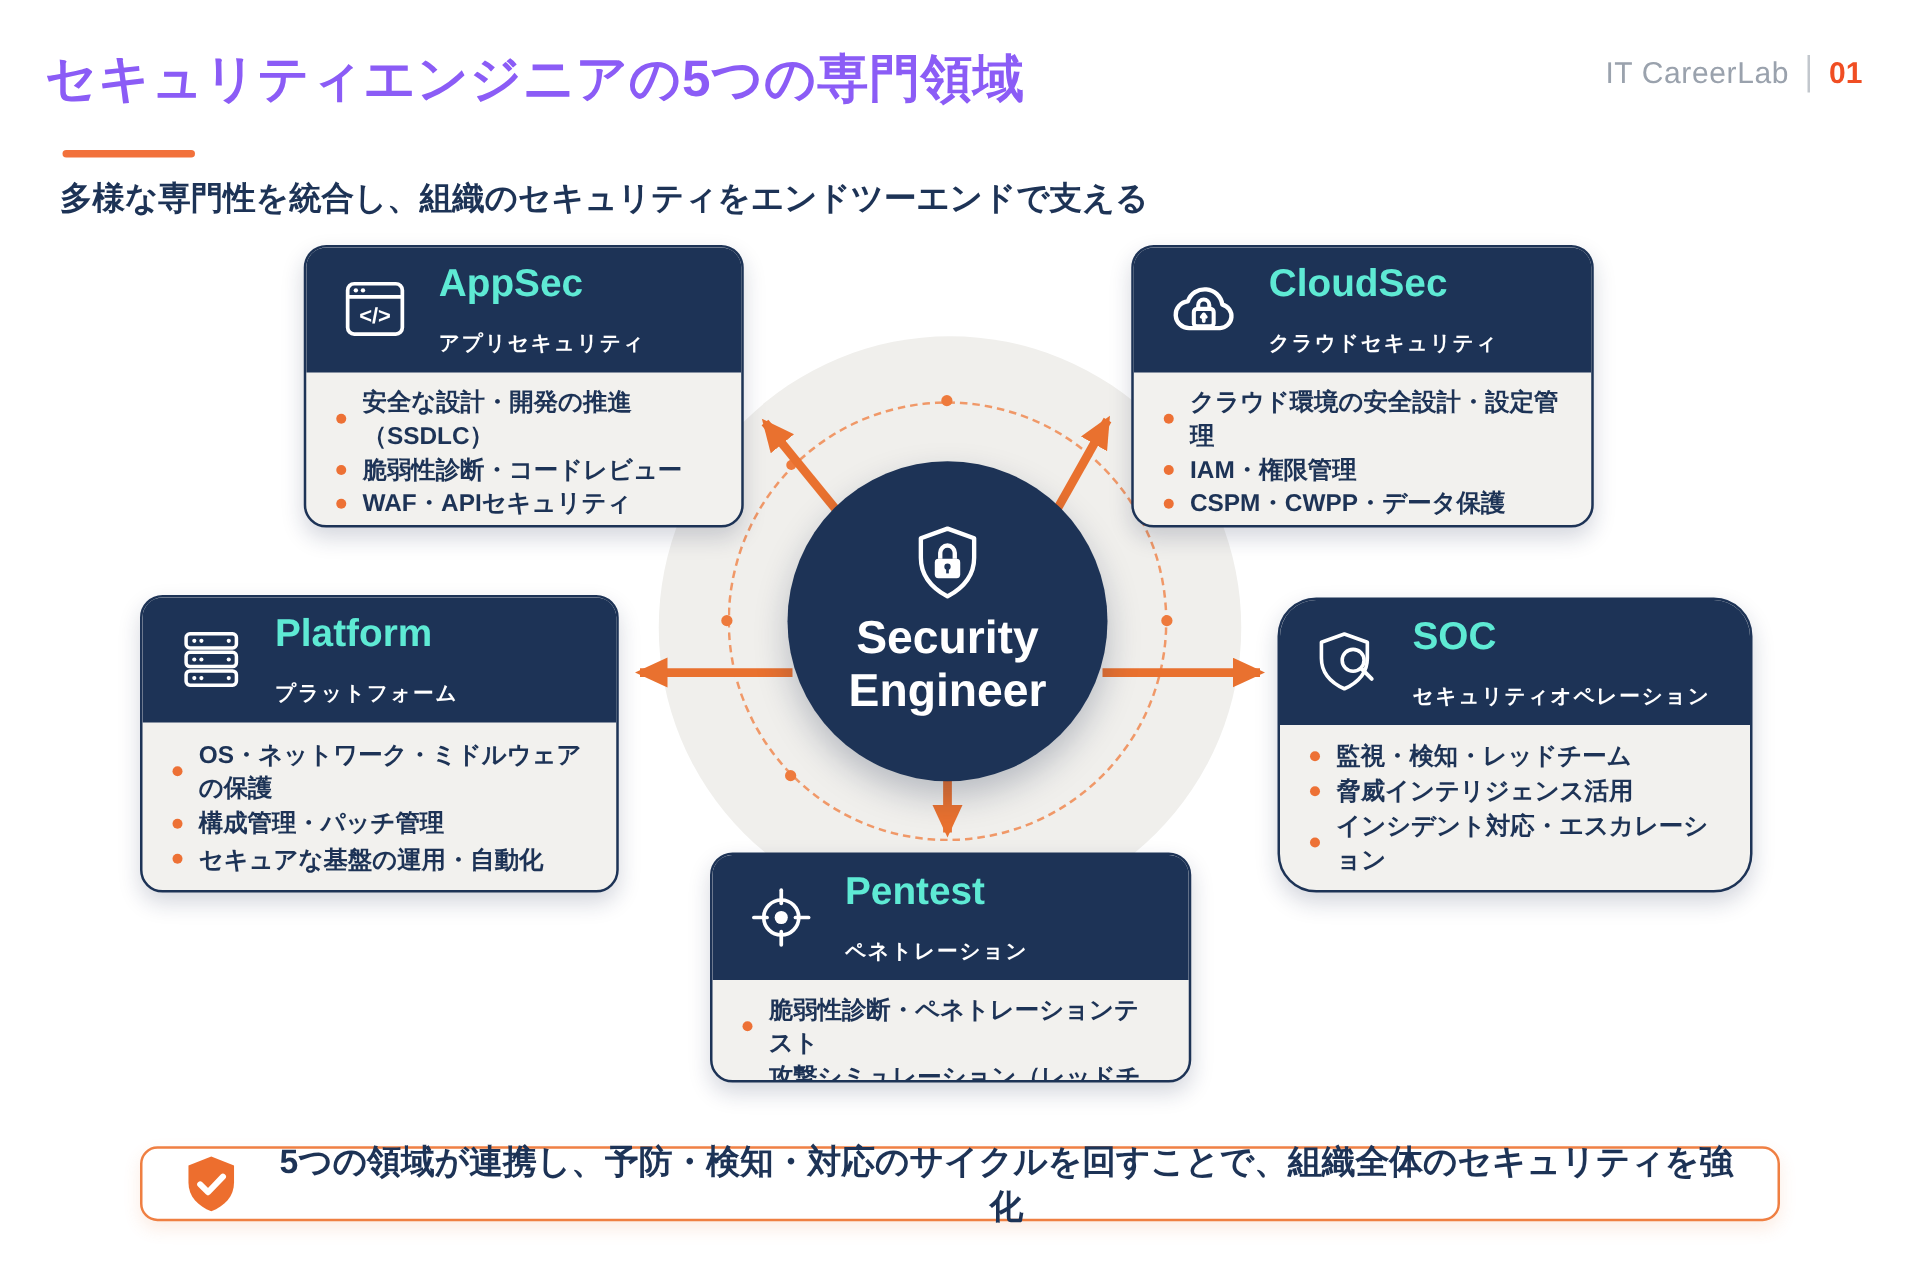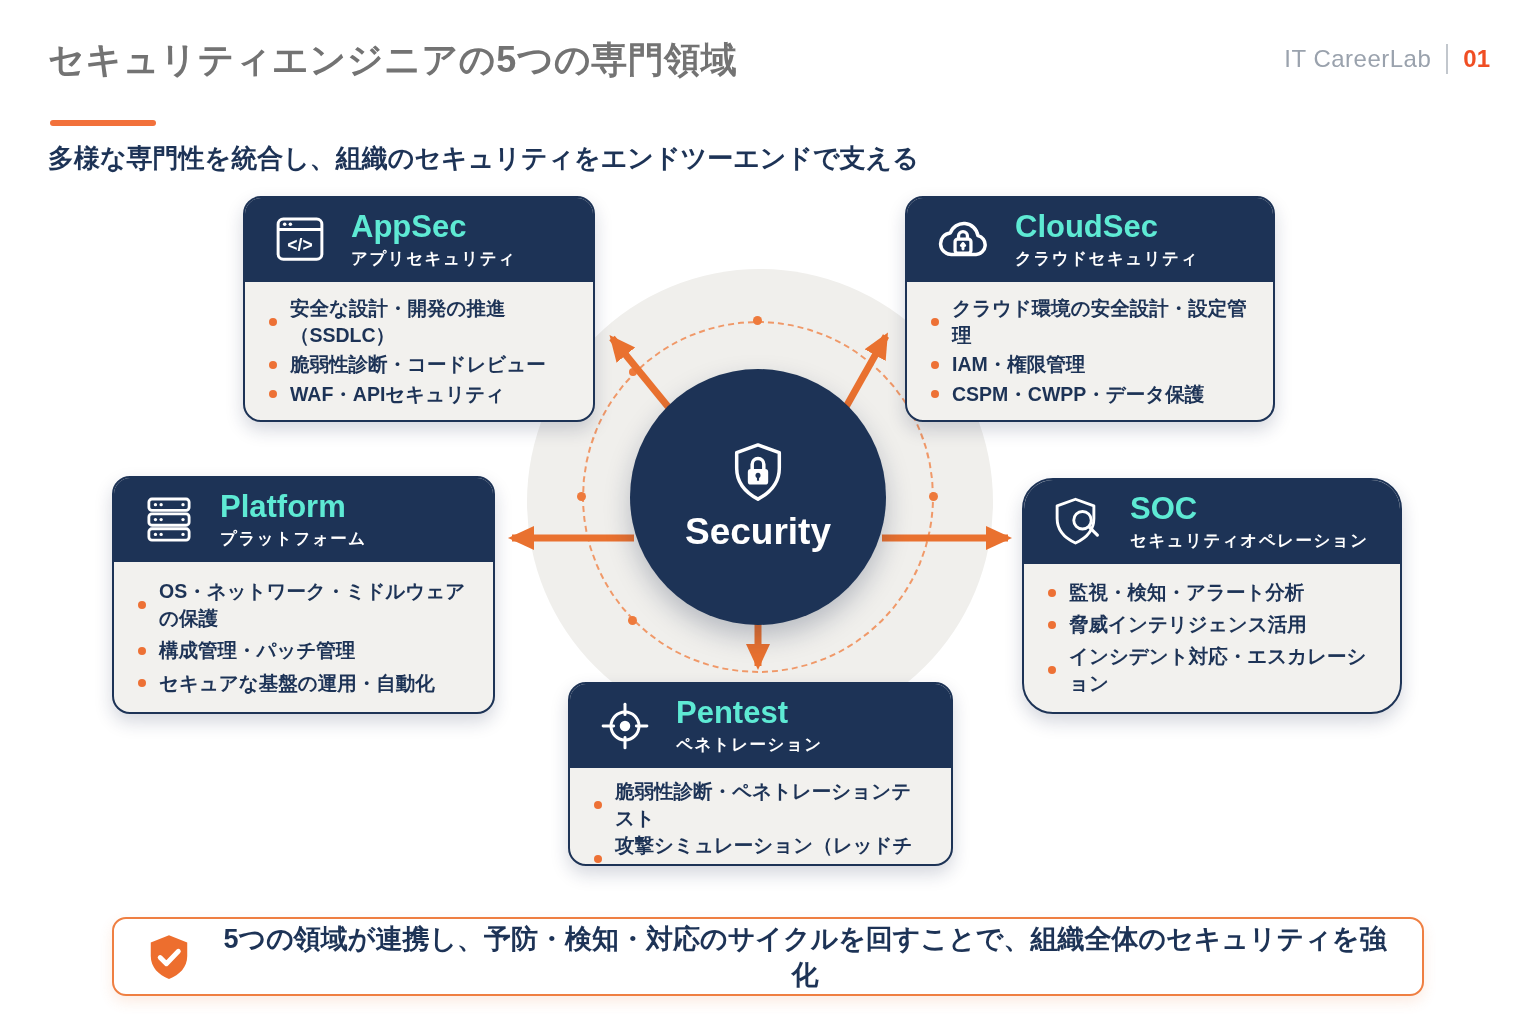--- a/index.html
+++ b/index.html
@@ -1,21 +1,21 @@
 <!DOCTYPE html>
 <html><head>
 <meta charset="utf-8">
 <style>
   * { margin:0; padding:0; box-sizing:border-box; }
   html,body { width:1536px; height:1024px; }
   body { font-family:"Liberation Sans","DejaVu Sans",sans-serif; background:#ffffff; overflow:hidden; }
   #stage { position:relative; width:1536px; height:1024px; background:#ffffff; }
 
   
-  .slide-title { position:absolute; left:48px; top:36px; font-size:36px; font-weight:bold; color:#737373; letter-spacing:.5px; }
+  .slide-title { position:absolute; left:36px; top:36px; font-size:41px; font-weight:bold; color:#8b5cf6; letter-spacing:.5px; }
   .title-underline { position:absolute; left:50px; top:120px; width:106px; height:6px; background:#f2713b; border-radius:3px; }
   .slide-subtitle { position:absolute; left:48px; top:141px; font-size:26px; font-weight:bold; color:#1d3356; }
   .brand-box { position:absolute; top:44px; right:46px; display:flex; align-items:center; gap:15px; }
   .brand-name { font-size:24px; color:#9aa2ad; font-weight:500; letter-spacing:.5px; }
   .brand-divider { width:2px; height:30px; background:#c2c7cd; }
   .page-number { font-size:24px; color:#f04e23; font-weight:bold; }
 
   
   .gray-circle { position:absolute; left:527px; top:269px; width:466px; height:466px; border-radius:50%; background:#f0efec; }
   .dashed-ring { position:absolute; left:582px; top:321px; width:352px; height:352px; border-radius:50%; border:2px dashed #f08a52; opacity:.85; }
@@ -35,33 +35,33 @@
          box-shadow:0 12px 26px rgba(20,35,70,.25); }
   .hub svg { margin-bottom:8px; }
   .hub-label { color:#ffffff; font-size:37px; font-weight:bold; line-height:1.16; text-align:center; }
 
   
   .card { position:absolute; border:2px solid #1d3356; border-radius:18px; background:#f2f1ee; overflow:hidden;
           box-shadow:0 8px 18px rgba(20,35,70,.18); z-index:4; display:flex; flex-direction:column; }
   .card-header { background:#1d3356; display:flex; align-items:center; gap:22px; padding:12px 26px; flex:none; }
   .card-head-text { display:flex; flex-direction:column; }
   .card-title { color:#5eead4; font-weight:bold; font-size:31px; line-height:1.1; }
-  .card-sub { color:#ffffff; font-size:16.5px; font-weight:600; margin-top:4px; letter-spacing:1.5px; }
+  .card-sub { color:#ffffff; font-size:16.5px; font-weight:600; margin-top:20px; letter-spacing:1.5px; }
   .card-body { flex:1; display:flex; flex-direction:column; justify-content:space-evenly; padding:10px 24px; }
   .bullet { display:flex; align-items:center; gap:13px; color:#1d3356; font-weight:bold; font-size:19.5px; }
   .bullet-dot { width:8px; height:8px; border-radius:50%; background:#ed7135; flex:none; }
 
   #card-appsec   { left:243px; top:196px; width:352px; height:226px; }
   #card-cloudsec { left:905px; top:196px; width:370px; height:226px; }
   #card-platform { left:112px; top:476px; width:383px; height:238px; }
   #card-soc      { left:1022px; top:478px; width:380px; height:236px;border-radius:31px; }
   #card-pentest  { left:568px; top:682px; width:385px; height:184px; }
 
   
-  .footer-banner { position:absolute; left:112px; top:917px; width:1312px; height:79px; background:#ffffff;
+  .footer-banner { position:absolute; left:112px; top:917px; width:1312px; height:60px; background:#ffffff;
                    border:2.5px solid #ef7f42; border-radius:14px; display:flex; align-items:center;
                    padding:0 30px; gap:24px; z-index:4; box-shadow:0 6px 14px rgba(232,120,56,.14); }
   .footer-text { flex:1; text-align:center; font-size:27px; font-weight:bold; color:#1d3356; }
 </style>
 </head>
 <body>
 
 <div id="stage">
 
   <div class="slide-title">セキュリティエンジニアの5つの専門領域</div>
@@ -96,20 +96,21 @@
 
   <div class="hub">
     <svg width="62" height="62" viewBox="0 0 64 64" fill="none">
       <path d="M32 4 L54 12 V28 C54 43 44 53.5 32 60 C20 53.5 10 43 10 28 V12 Z" stroke="#ffffff" stroke-width="3.6" stroke-linejoin="round"></path>
       <path d="M26 29 v-5 a6 6 0 0 1 12 0 v5" stroke="#ffffff" stroke-width="3.6" fill="none"></path>
       <rect x="21.5" y="29" width="21" height="16" rx="3" fill="#ffffff"></rect>
       <circle cx="32" cy="35.5" r="2.6" fill="#1d3356"></circle>
       <rect x="30.9" y="36" width="2.2" height="5" fill="#1d3356"></rect>
     </svg>
     <div class="hub-label">Security</div>
+    <div class="hub-label">Engineer</div>
   </div>
 
   <div class="card" id="card-appsec">
     <div class="card-header">
       <svg width="58" height="56" viewBox="0 0 64 64" fill="none">
         <rect x="7" y="8" width="50" height="46" rx="6" stroke="#ffffff" stroke-width="3.4"></rect>
         <line x1="7" y1="20" x2="57" y2="20" stroke="#ffffff" stroke-width="3.4"></line>
         <circle cx="14.5" cy="14" r="2" fill="#ffffff"></circle>
           <circle cx="21" cy="14" r="2" fill="#ffffff"></circle>
         <text x="32" y="44" text-anchor="middle" font-size="20" font-weight="bold" fill="#ffffff" font-family="Liberation Sans, sans-serif">&lt;/&gt;</text>
@@ -210,21 +211,21 @@
         <line x1="43.5" y1="37.5" x2="53" y2="47" stroke="#ffffff" stroke-width="3.6" stroke-linecap="round"></line>
       </svg>
       <div class="card-head-text">
         <div class="card-title">SOC</div>
         <div class="card-sub">セキュリティオペレーション</div>
       </div>
     </div>
     <div class="card-body">
       <div class="bullet">
           <span class="bullet-dot"></span>
-          <span>監視・検知・アラート分析</span>
+          <span>監視・検知・レッドチーム</span>
         </div>
       <div class="bullet">
           <span class="bullet-dot"></span>
           <span>脅威インテリジェンス活用</span>
         </div>
       <div class="bullet">
           <span class="bullet-dot"></span>
           <span>インシデント対応・エスカレーション</span>
         </div>
     </div>

